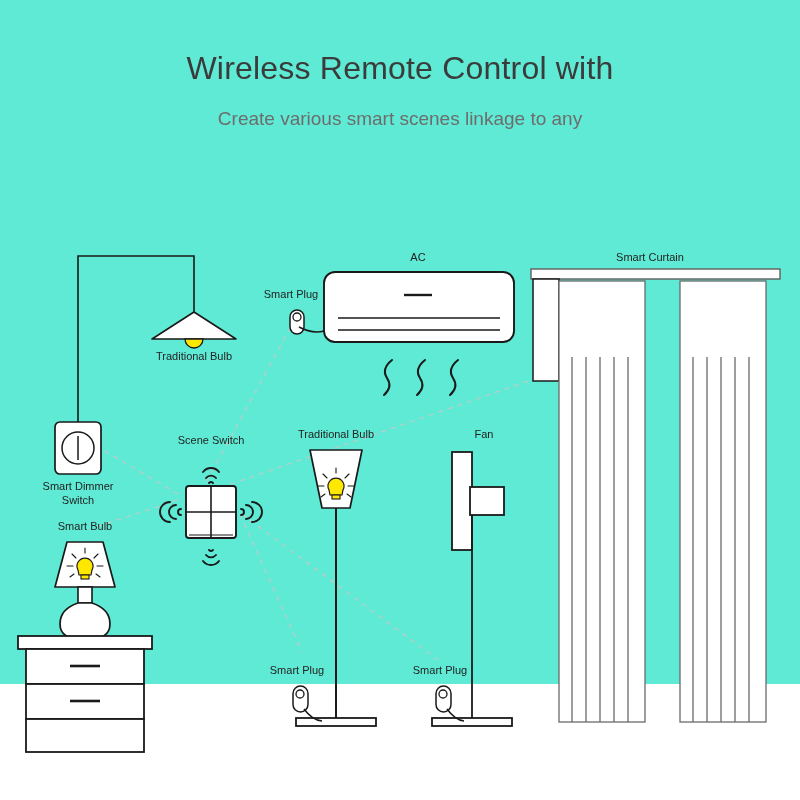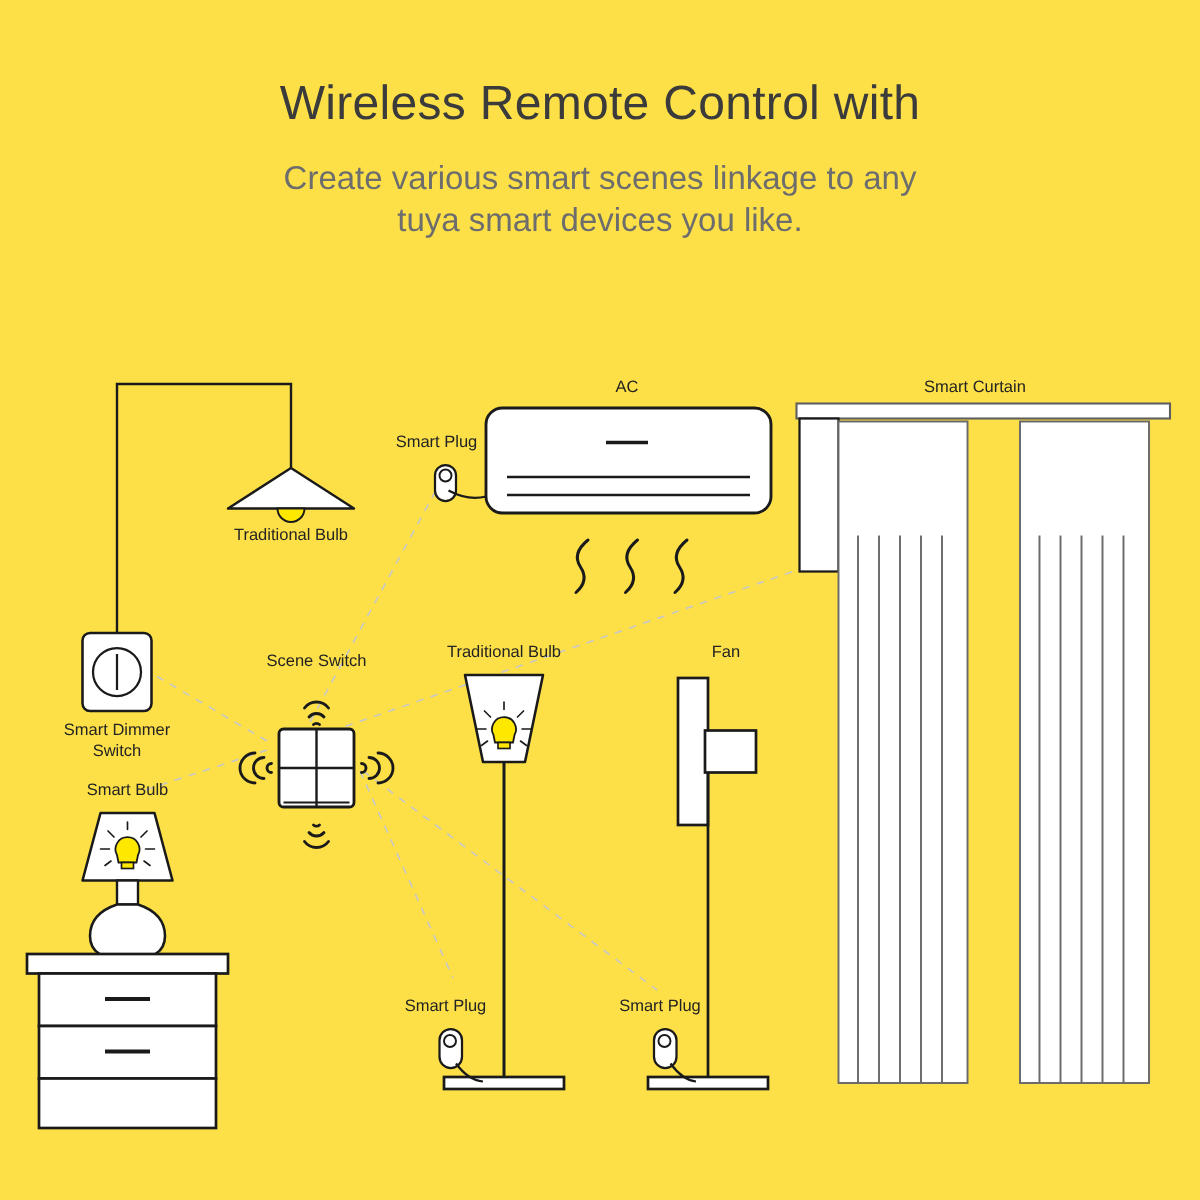--- a/index.html
+++ b/index.html
@@ -10,40 +10,40 @@
   body {
     width: 800px;
     height: 800px;
     font-family: "Liberation Sans", sans-serif;
     color: #2b2b2b;
     overflow: hidden;
   }
   #page {
     position: relative;
     width: 800px;
-    height: 800px;
-    background: #fde047;
+    height: 684px;
+    background: #5eead4;
   }
   .header {
     position: absolute;
     top: 44px;
     left: 0;
     width: 800px;
     text-align: center;
   }
   .title {
     font-size: 32px;
     font-weight: 300;
     line-height: 48px;
     letter-spacing: 0.2px;
     color: #3b3b3b;
     margin: 0;
   }
   .subtitle {
-    font-size: 22px;
+    font-size: 19px;
     font-weight: 300;
     line-height: 34px;
     color: #6d6d6d;
     margin: 10px 0 0 0;
   }
   .diagram {
     position: absolute;
     top: 232px;
     left: 0;
     width: 800px;
@@ -57,21 +57,20 @@
   }
 </style>
 </head>
 <body>
 
 <div id="page">
 
   <div class="header">
     <h1 class="title">Wireless Remote Control with</h1>
     <p class="subtitle">Create various smart scenes linkage to any</p>
-    <p class="subtitle" style="margin-top:-6px;">tuya smart devices you like.</p>
   </div>
 
   <div class="diagram">
   <svg width="800" height="568" viewBox="0 0 800 568" xmlns="http://www.w3.org/2000/svg">
 
     <g stroke="#c8c8c8" stroke-width="1.1" fill="none" stroke-dasharray="5 5">
       <line x1="202" y1="258" x2="296" y2="85"></line>
       <line x1="202" y1="262" x2="546" y2="143"></line>
       <line x1="178" y1="262" x2="98" y2="215"></line>
       <line x1="178" y1="268" x2="96" y2="295"></line>

